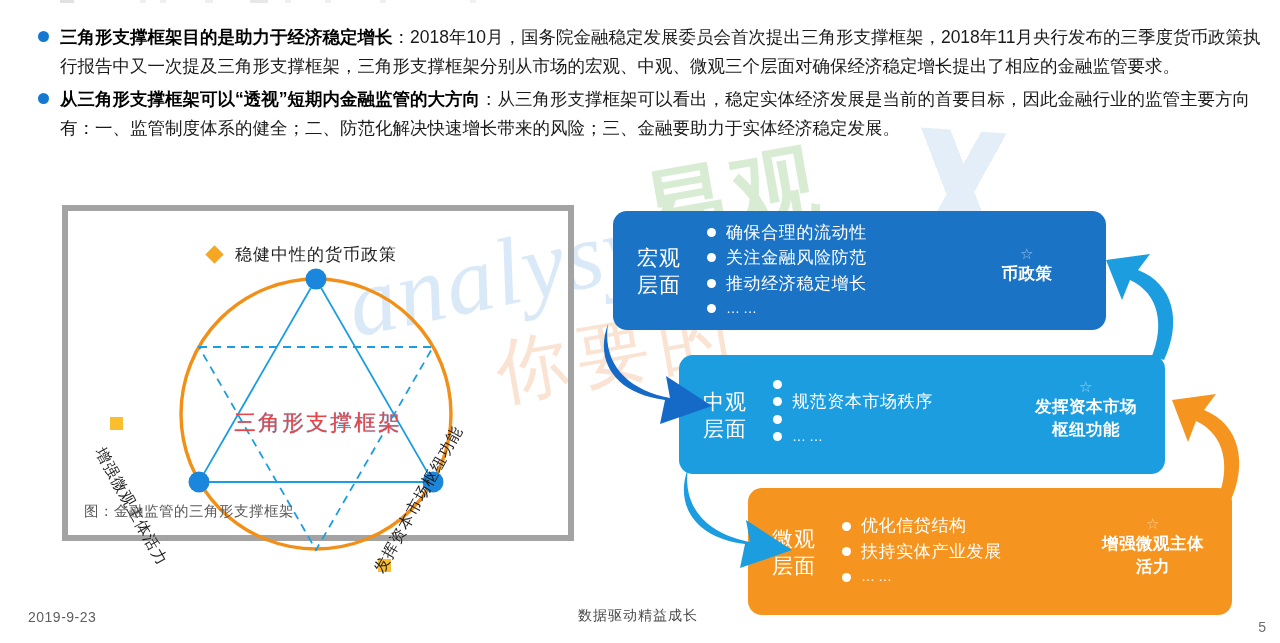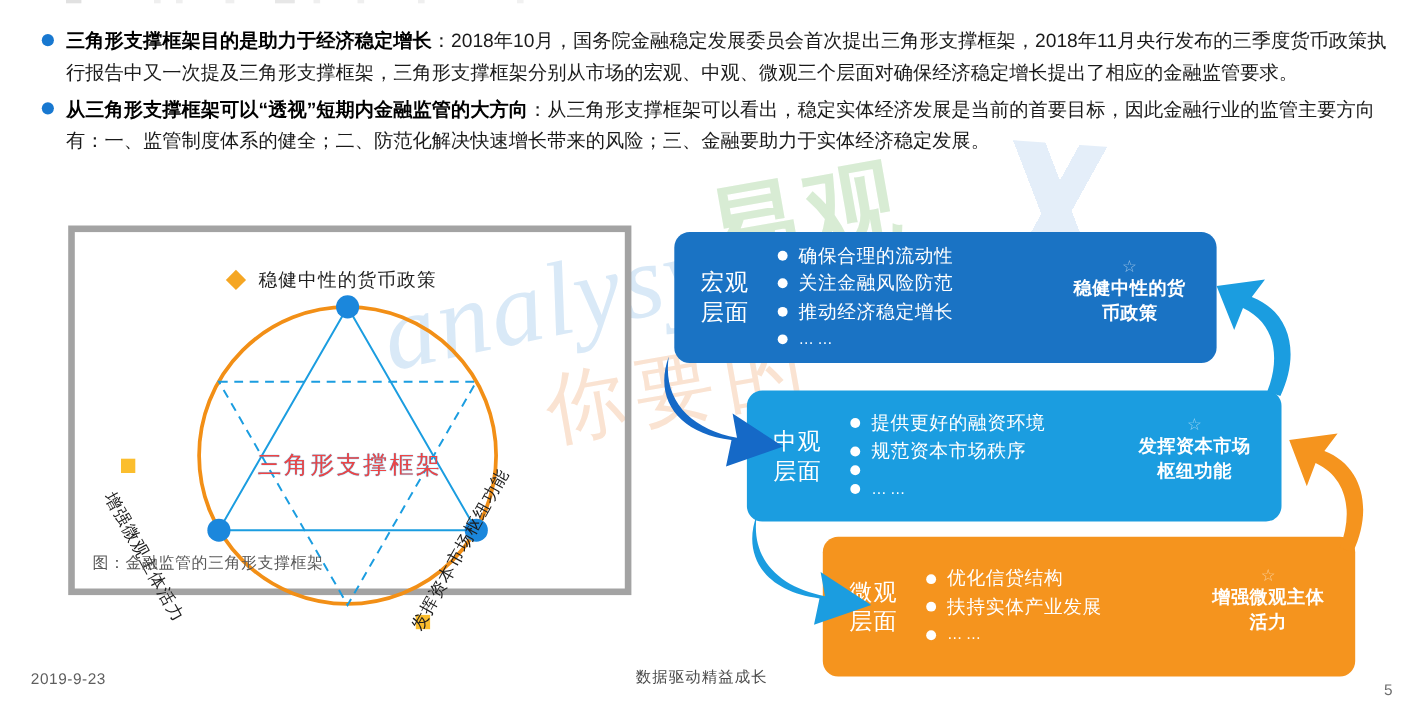--- a/index.html
+++ b/index.html
@@ -225,34 +225,32 @@
           <span class="d"></span>
           <span class="t">推动经济稳定增长</span>
         </div>
       <div class="p-li ell">
           <span class="d"></span>
           <span class="t">……</span>
         </div>
     </div>
     <div class="p-key">
       <span class="p-star">☆</span>
-      <div>稳健中性的货</div>
       <div>币政策</div>
     </div>
   </div>
 
   <div class="panel meso">
     <div class="p-level">
       <div>中观</div>
       <div>层面</div>
     </div>
     <div class="p-list">
       <div class="p-li">
           <span class="d"></span>
-          <span class="t">提供更好的融资环境</span>
         </div>
       <div class="p-li">
           <span class="d"></span>
           <span class="t">规范资本市场秩序</span>
         </div>
       <div class="p-li">
           <span class="d"></span>
         </div>
       <div class="p-li ell">
           <span class="d"></span>

